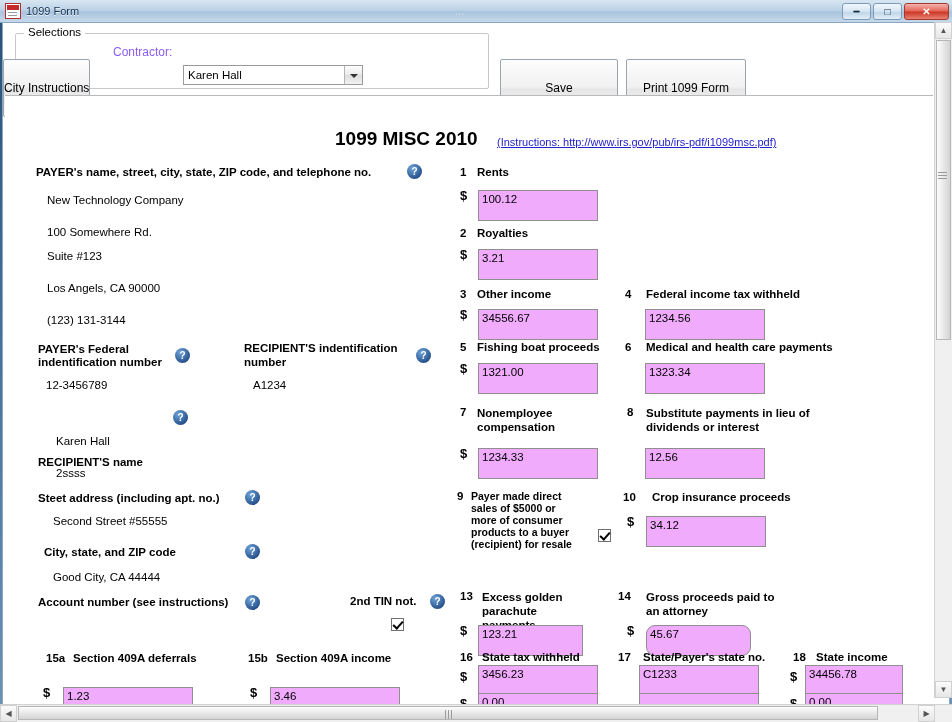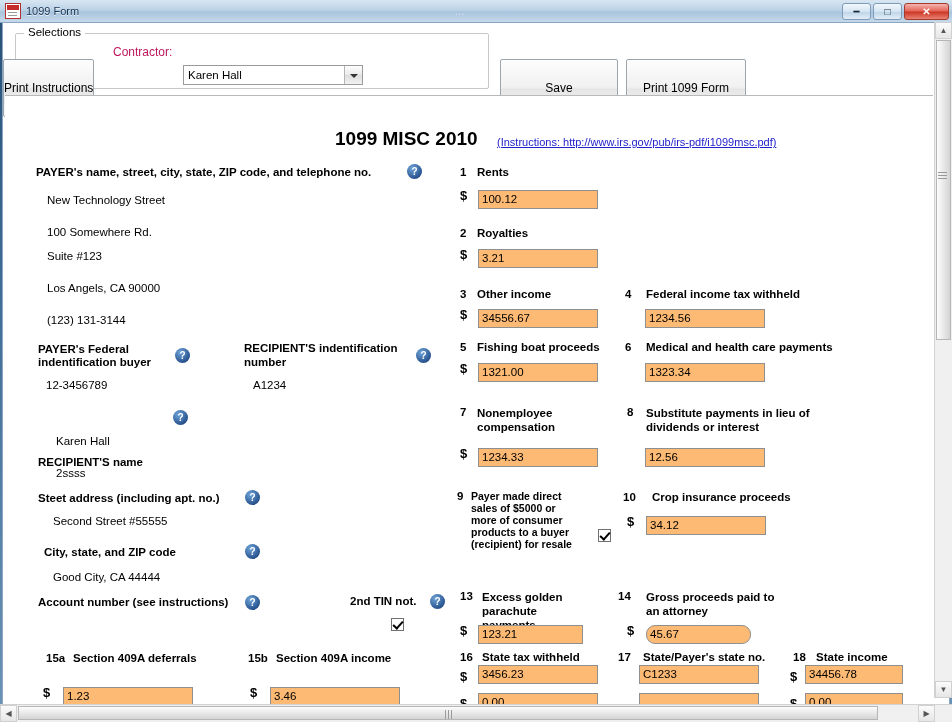--- a/index.html
+++ b/index.html
@@ -112,21 +112,21 @@
     left: 8px; top: -8px;
     background: #fff;
     padding: 0 4px;
     font-size: 11.5px;
     color: #000;
   }
   .contractor-label {
     position: absolute;
     left: 110px; top: 22px;
     font-size: 12px;
-    color: #be185d;
+    color: #8b5cf6;
   }
   .combo {
     position: absolute;
     left: 180px; top: 42px;
     width: 180px; height: 20px;
     border: 1px solid #9a9a9a;
     background: #fff;
     box-sizing: border-box;
     font-size: 11.5px;
     color: #000;
@@ -207,23 +207,23 @@
     color: #fff;
     font-size: 10px;
     font-weight: bold;
     text-align: center;
     line-height: 15px;
     cursor: pointer;
   }
 
   .tbox {
     position: absolute;
-    height: 19px;
+    height: 31px;
     border: 1px solid #8f8f8f;
-    background: #fdba74;
+    background: #f0abfc;
     box-sizing: border-box;
     font-size: 11.5px;
     color: #000;
     padding-left: 3px;
     line-height: 17px;
     white-space: nowrap;
     overflow: hidden;
   }
   .dollar { position: absolute; font-size: 13px; font-weight: bold; color: #000; }
 
@@ -336,38 +336,38 @@
       <div class="selections-legend">Selections</div>
     </div>
     <div class="contractor-label">Contractor:</div>
     <div class="combo">
       <span>Karen Hall</span>
       <span class="arrowbox"></span>
     </div>
 
     <div class="actbtn" id="btn-save">Save</div>
     <div class="actbtn" id="btn-print-form">Print 1099 Form</div>
-    <div class="actbtn" id="btn-print-instructions">Print Instructions</div>
+    <div class="actbtn" id="btn-print-instructions">City Instructions</div>
 
     <div class="formarea">
 
       <div class="form-title">1099 MISC 2010</div>
       <div class="instr-link">(Instructions: http://www.irs.gov/pub/irs-pdf/i1099msc.pdf)</div>
 
       <div class="lbl b" style="left:31px; top:70px;">PAYER's name, street, city, state, ZIP code, and telephone no.</div>
       <div class="help" style="left:402px; top:68px;">?</div>
 
-      <div class="val" style="left:42px; top:98px;">New Technology Street</div>
+      <div class="val" style="left:42px; top:98px;">New Technology Company</div>
       <div class="val" style="left:42px; top:130px;">100 Somewhere Rd.</div>
       <div class="val" style="left:42px; top:154px;">Suite #123</div>
       <div class="val" style="left:42px; top:186px;">Los Angels, CA 90000</div>
       <div class="val" style="left:42px; top:218px;">(123) 131-3144</div>
 
       <div class="lbl b" style="left:33px; top:246px; width:140px; line-height:14px;">PAYER's Federal</div>
-      <div class="lbl b" style="left:33px; top:260px; width:150px;">indentification buyer</div>
+      <div class="lbl b" style="left:33px; top:260px; width:150px;">indentification number</div>
       <div class="help" style="left:170px; top:252px;">?</div>
       <div class="val" style="left:41px; top:283px;">12-3456789</div>
 
       <div class="lbl b" style="left:239px; top:246px;">RECIPIENT'S indentification</div>
       <div class="lbl b" style="left:239px; top:260px;">number</div>
       <div class="help" style="left:411px; top:252px;">?</div>
       <div class="val" style="left:248px; top:283px;">A1234</div>
 
       <div class="lbl b" style="left:33px; top:316px;margin-top:44px;">RECIPIENT'S name</div>
       <div class="help" style="left:168px; top:314px;">?</div>

